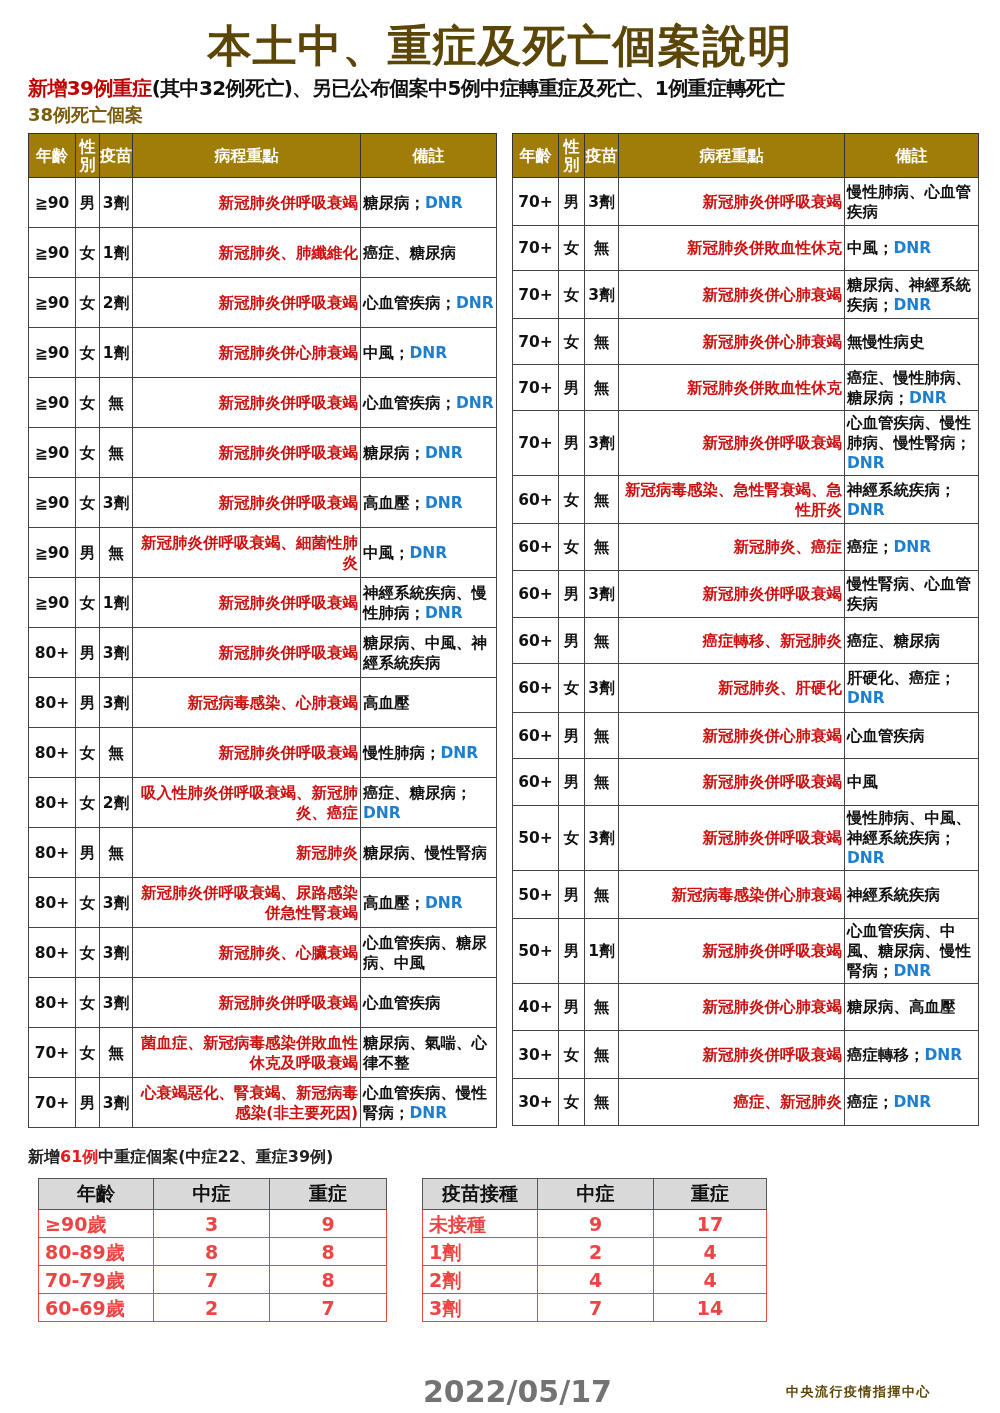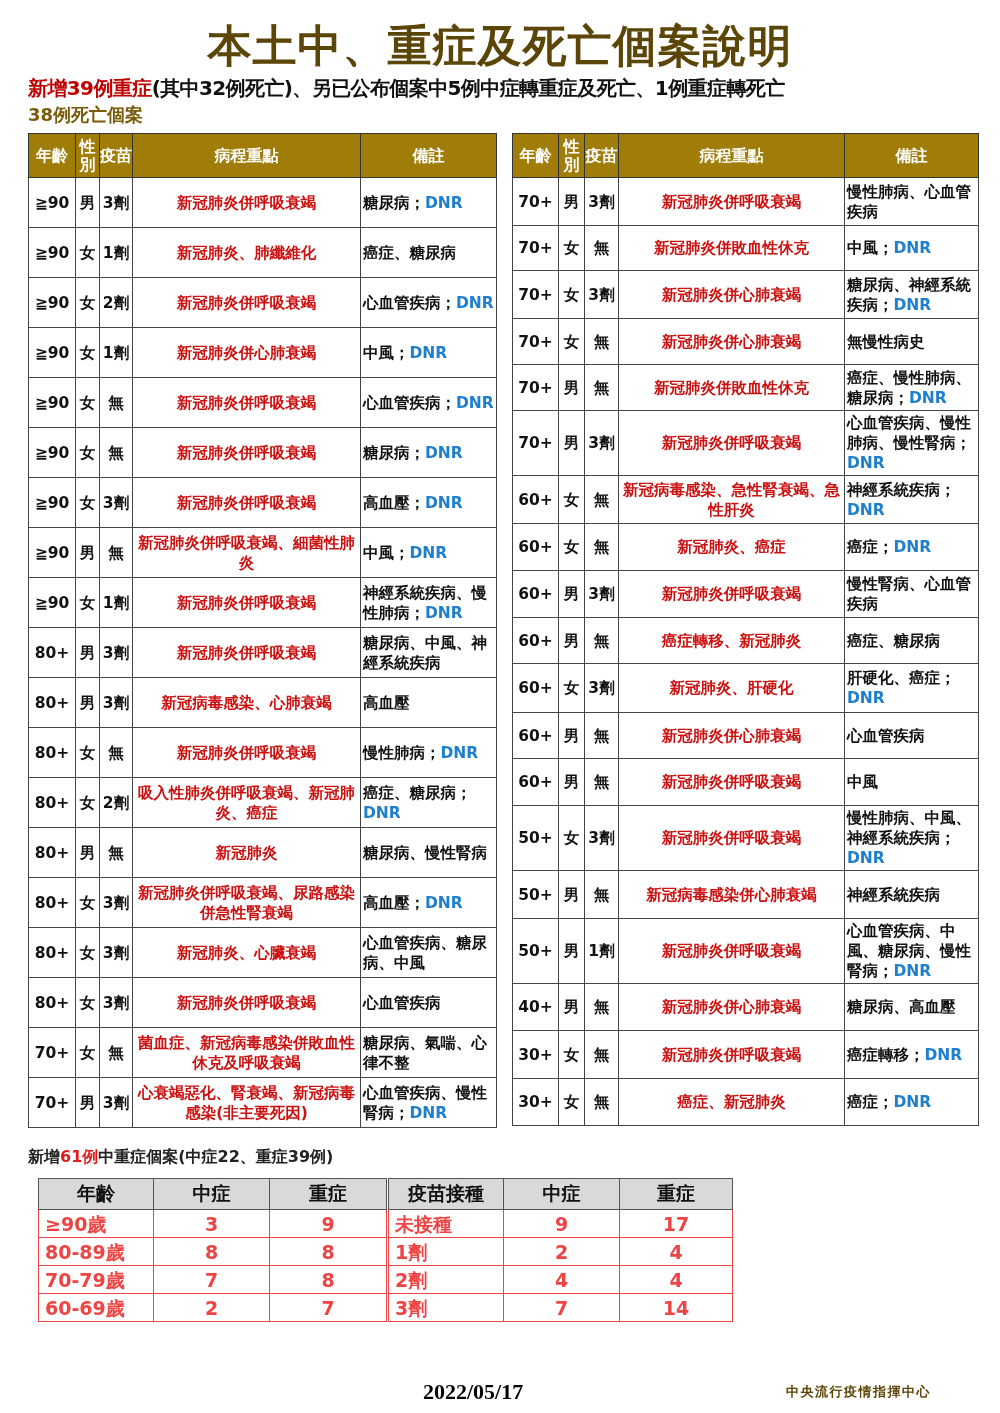--- a/index.html
+++ b/index.html
@@ -11,41 +11,41 @@
               line-height:28px; color:#111; white-space:nowrap; letter-spacing:-0.6px; }
   .subtitle .red { color:#c00000; }
   .death-heading { position:absolute; left:28px; top:103px; font-size:18px; font-weight:bold; color:#7a5c0b; line-height:24px; }
 
   table.cases { position:absolute; border-collapse:collapse; table-layout:fixed; }
   table.cases th { background:#a07d08; color:#ffffff; font-weight:bold; font-size:16px;
                    border:1px solid #333; padding:0; line-height:18px; text-align:center; }
   table.cases td { border:1px solid #444; padding:0 2px; font-size:15.5px; font-weight:bold;
                    line-height:20px; vertical-align:middle; overflow:hidden; }
   td.c-age, td.c-sex, td.c-vac { text-align:center; padding:0 1px; }
-  td.c-course { color:#cc1111; text-align:center; }
+  td.c-course { color:#cc1111; text-align:right; }
   td.c-note { text-align:left; color:#111; }
   .dnr { color:#1f7fcf; }
   td.top { vertical-align:top; }
 
   #left-table { left:28px; top:133px; width:468px; }
   #right-table { left:512px; top:133px; width:466px; }
 
   .summary-heading { position:absolute; left:28px; top:1143px; font-size:16px; font-weight:bold; line-height:28px; color:#222; }
   .summary-heading .red { color:#e31b1b; }
 
   table.summary { position:absolute; border-collapse:collapse; table-layout:fixed; }
   table.summary th { background:#d9d9d9; font-size:19px; font-weight:bold; border:1px solid #555;
                      height:30px; padding:0; text-align:center; color:#111; }
   table.summary td { font-size:19px; font-weight:bold; border:1px solid #ef4444; height:27px; padding:0 6px;
                      line-height:26px; color:#ef4444; }
   table.summary td.num { text-align:center; }
   #age-table { left:38px; top:1178px; width:348px; }
-  #vaccine-table { left:388px; top:1178px; width:344px; }
-
-  .footer-date { position:absolute; left:423px; top:1375px; font-size:22px; font-weight:bold; color:#000000; line-height:34px;font-family:Liberation Serif, serif; }
+  #vaccine-table { left:422px; top:1178px; width:344px; }
+
+  .footer-date { position:absolute; left:423px; top:1375px; font-size:30px; font-weight:bold; color:#737373; line-height:34px; }
   .footer-org { position:absolute; left:786px; top:1382px; font-size:13px; font-weight:bold; color:#5b4607; letter-spacing:1.5px; line-height:20px; }
 </style>
 </head>
 <body>
 
 <div class="title">本土中、重症及死亡個案說明</div>
 <div class="subtitle"><span class="red">新增39例重症</span><span>(其中32例死亡)、另已公布個案中5例中症轉重症及死亡、1例重症轉死亡</span></div>
 <div class="death-heading">38例死亡個案</div>
 
 <table class="cases" id="left-table">

